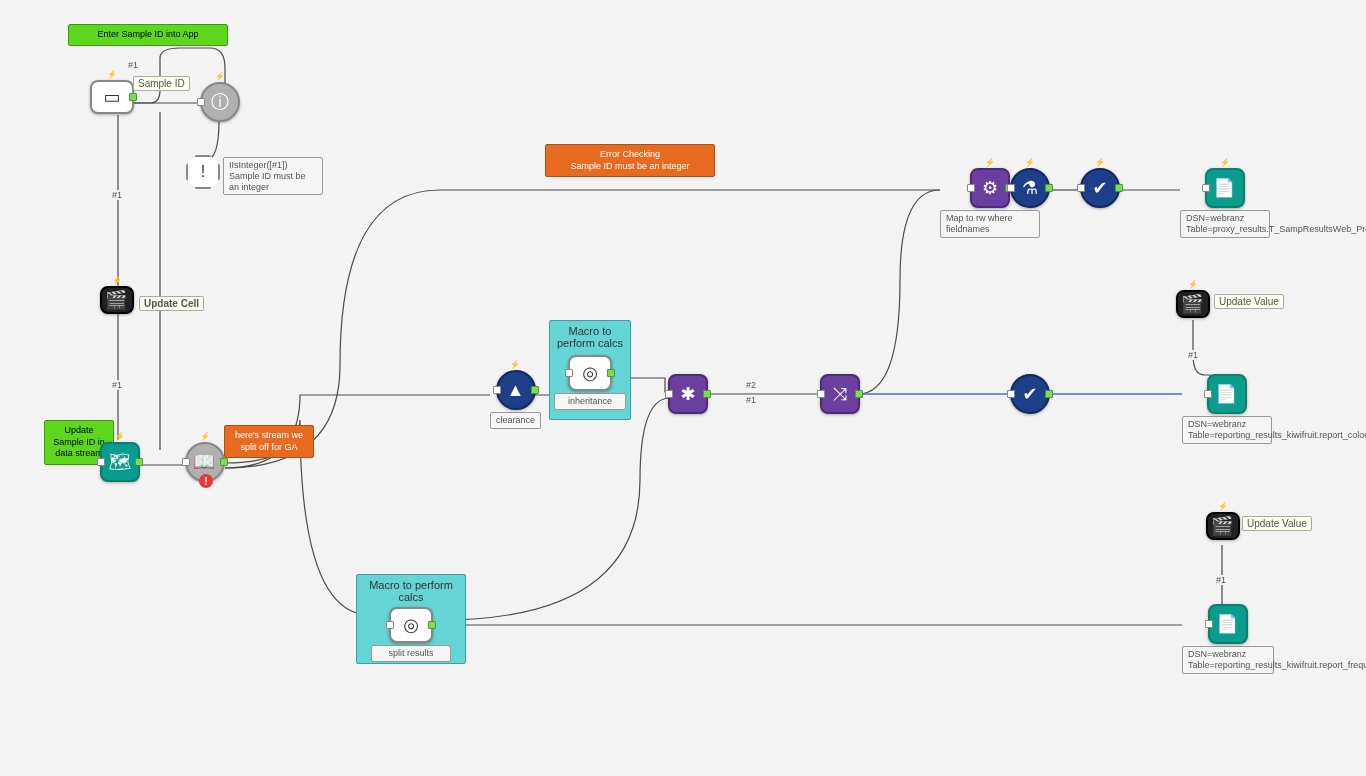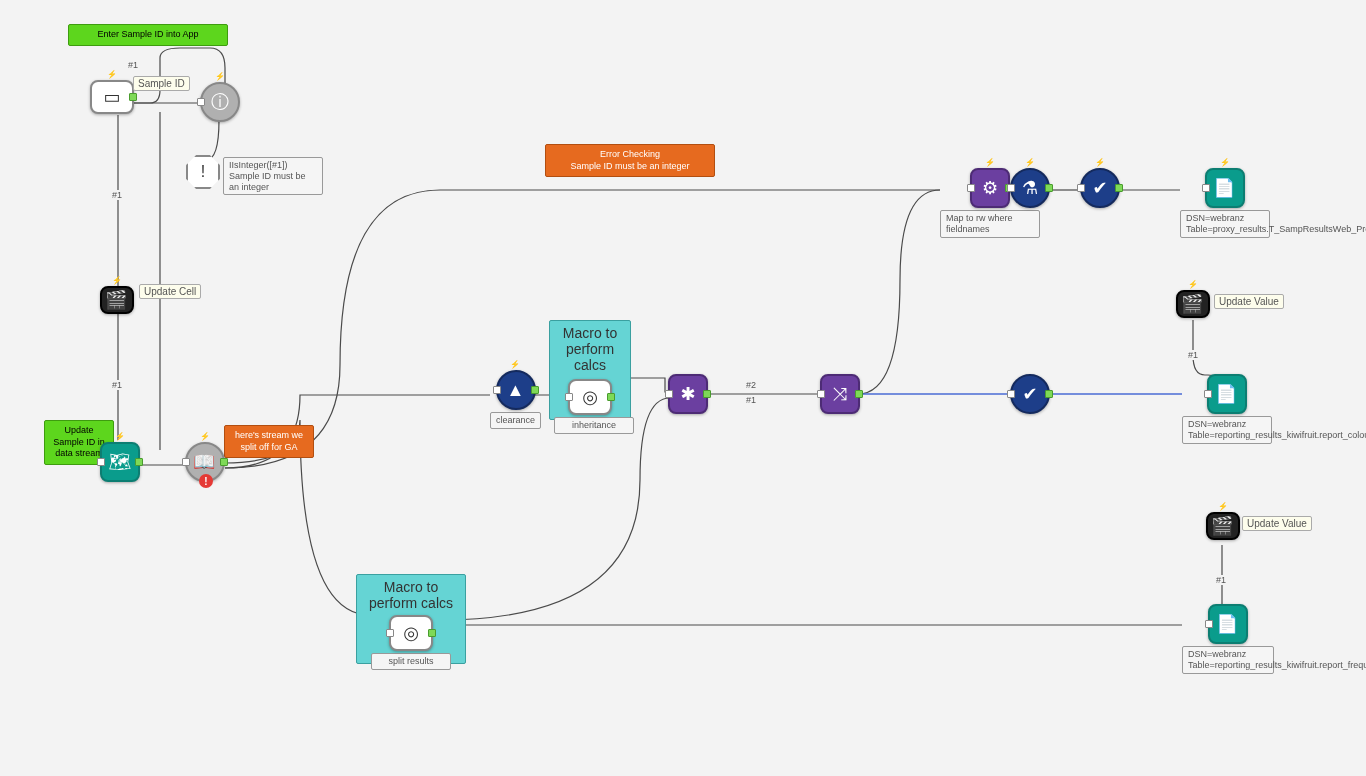--- a/index.html
+++ b/index.html
@@ -71,21 +71,21 @@
   .annotation.orange { background: #e66a1f; color: #fff; border: 1px solid #b24e10; }
   .container-box {
     position: absolute;
     background: #65d4d4;
     border: 1px solid #3aa0a0;
     border-radius: 2px;
     padding: 4px;
   }
   .container-box .title {
     text-align: center;
-    font-size: 14px;
+    font-size: 11px;
     color: #333;
     margin-bottom: 2px;
   }
   .label-small {
     position: absolute;
     background: #fdfdec;
     border: 1px solid #aaa;
     padding: 1px 4px;
     font-size: 10px;
     color: #555;
@@ -205,21 +205,21 @@
 </div>
 <div class="caption" style="position:absolute; left:223px; top:155px; max-width:100px; white-space:pre-line;">IIsInteger([#1])
 Sample ID must be an integer</div>
 
 <div class="node" style="left:100px; top:286px;">
   <div class="bolt">⚡</div>
   <div class="tool black" style="width:34px; height:28px;">
     <span class="icon-glyph">🎬</span>
   </div>
 </div>
-<div class="label-small" style="left:139px; top:284px;">Update Cell</div>
+<div class="label-small" style="left:139px; top:296px;font-weight:bold;">Update Cell</div>
 
 <div class="node" style="left:100px; top:442px;">
   <div class="bolt">⚡</div>
   <div class="tool teal">
     <span class="icon-glyph">🗺</span>
     <div class="anchor l"></div>
     <div class="anchor r g"></div>
   </div>
 </div>
 
@@ -245,21 +245,21 @@
 
 <div class="container-box" style="left:549px; top:320px; width:82px; height:100px;">
   <div class="title">Macro to perform calcs</div>
   <div style="position:relative; margin:6px auto 0; width:44px;">
     <div class="tool white" style="width:44px; height:36px; margin:0 auto;">
       <span class="icon-glyph dark">◎</span>
       <div class="anchor l"></div>
       <div class="anchor r g"></div>
     </div>
   </div>
-  <div class="caption" style="margin:2px auto 0; width:80px; text-align:center;">inheritance</div>
+  <div class="caption" style="margin:2px auto 0; width:72px; text-align:center;">inheritance</div>
 </div>
 
 <div class="container-box" style="left:356px; top:574px; width:110px; height:90px;">
   <div class="title">Macro to perform calcs</div>
   <div style="position:relative; margin:4px auto 0; width:44px;">
     <div class="tool white" style="width:44px; height:36px; margin:0 auto;">
       <span class="icon-glyph dark">◎</span>
       <div class="anchor l"></div>
       <div class="anchor r g"></div>
     </div>

